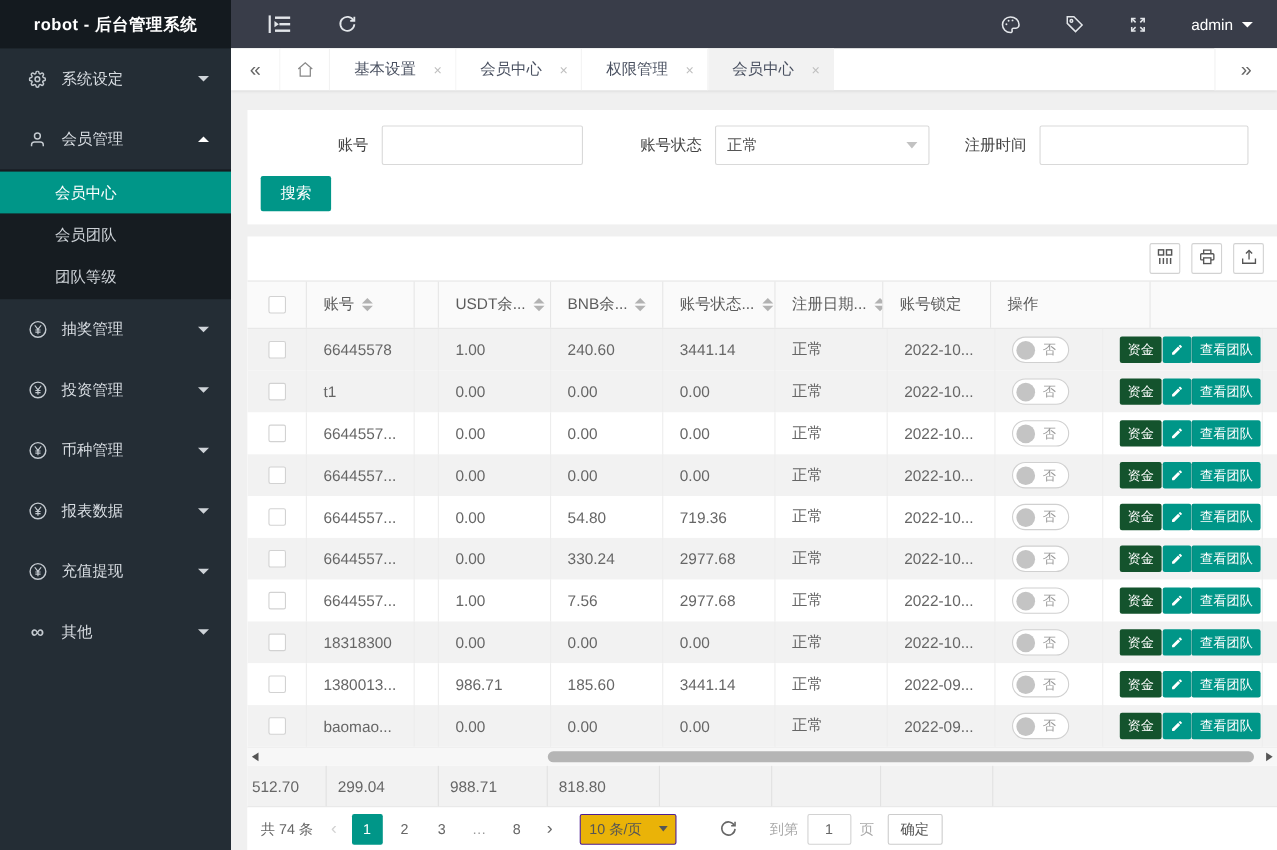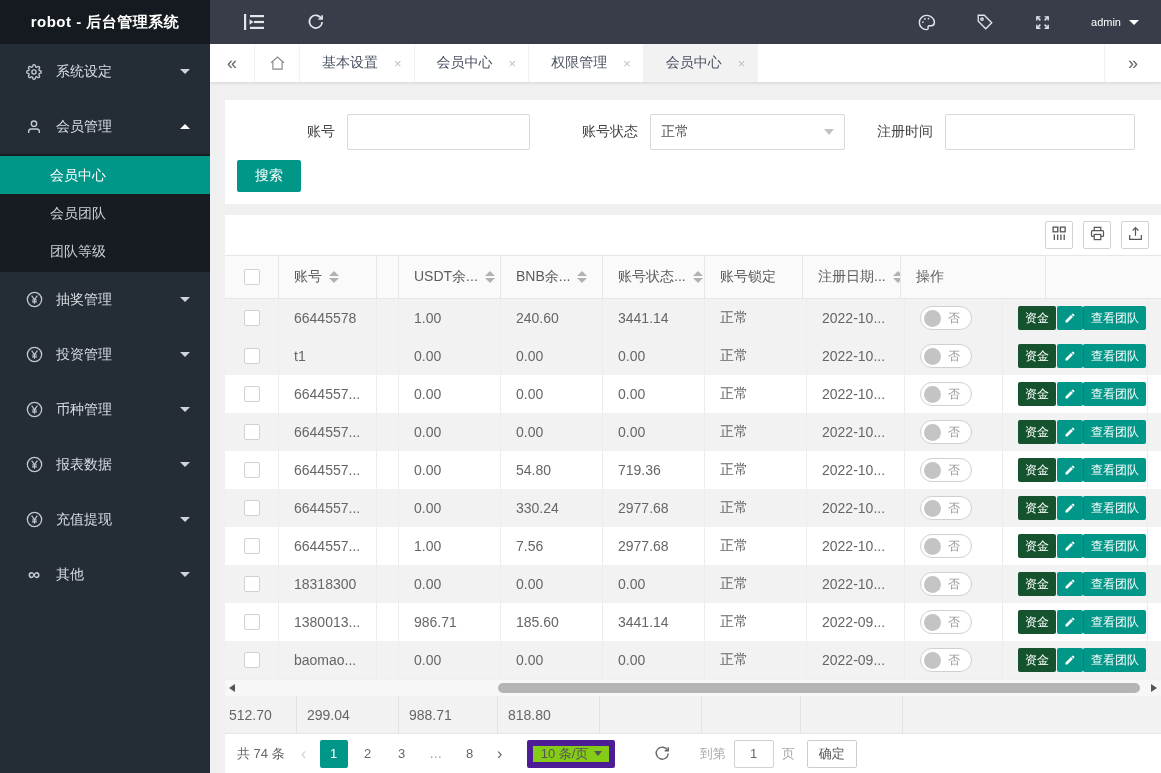--- a/index.html
+++ b/index.html
@@ -21,21 +21,21 @@
   .submenu{background:#161c21;padding:2px 0}
   .sub-item{height:38px;line-height:38px;padding-left:50px;color:#cdd2d7;cursor:pointer;font-size:14px}
   .sub-item.active{background:#009688;color:#fff}
   .inf{font-size:17px;font-weight:bold;line-height:10px}
   
   .navbar{position:absolute;left:210px;top:0;right:0;height:44px;background:#393D49;
           display:flex;align-items:center;color:#dfe3e8}
   .nav-ic{display:inline-flex;align-items:center;justify-content:center;cursor:pointer;color:#e3e6ea}
   .nav-left{display:flex;align-items:center;gap:42px;margin-left:34px}
   .nav-right{margin-left:auto;display:flex;align-items:center;gap:40px;margin-right:22px}
-  .user{display:flex;align-items:center;gap:8px;color:#fff;cursor:pointer;font-size:11px}
+  .user{display:flex;align-items:center;gap:8px;color:#fff;cursor:pointer;font-size:14px}
   .user .caret{border-left:5px solid transparent;border-right:5px solid transparent;border-top:5px solid #fff;margin-left:0}
   
   .tabbar{position:absolute;left:210px;top:44px;right:0;height:38px;background:#fff;z-index:4;
           box-shadow:0 1px 3px rgba(0,0,0,.12);display:flex;align-items:stretch}
   .tab-nav{width:44px;display:flex;align-items:center;justify-content:center;border-right:1px solid #f2f2f2;
            color:#666;font-size:18px;cursor:pointer;background:#fff}
   .tab{display:flex;align-items:center;padding:0 12px 0 22px;border-right:1px solid #f2f2f2;
        color:#495060;cursor:pointer;font-size:14px;background:#fff}
   .tab .close{margin-left:16px;color:#bfbfbf;font-size:13px}
   .tab.active{background:#f2f2f2}
@@ -99,22 +99,22 @@
   .tc.first span{text-indent:-6px;display:block}
   .tc.last{flex:1;border-right:none}
   
   .pager{height:39px;display:flex;align-items:center;padding-left:12px;background:#fff;font-size:13px;color:#666;box-sizing:border-box}
   .pg-total{margin-right:6px;color:#666}
   .pg-arrow{width:26px;text-align:center;font-size:16px;cursor:pointer;color:#666}
   .pg-arrow.disabled{color:#d2d2d2;cursor:default}
   .pg-num{min-width:28px;height:28px;line-height:28px;text-align:center;margin:0 3px;border-radius:2px;cursor:pointer;color:#666}
   .pg-num.current{background:#009688;color:#fff}
   .pg-num.dots{cursor:default;color:#999}
-  .pg-size{margin-left:14px;width:88px;height:28px;border:6px solid #4c1d95;border-radius:2px;box-sizing:border-box;
-      display:flex;align-items:center;padding-left:8px;position:relative;cursor:pointer;color:#555;background:#84cc16}
+  .pg-size{margin-left:14px;width:88px;height:28px;border:1px solid #4c1d95;border-radius:2px;box-sizing:border-box;
+      display:flex;align-items:center;padding-left:8px;position:relative;cursor:pointer;color:#555;background:#eab308}
   .pg-size .sel-caret{position:absolute;right:7px;width:0;height:0;border-left:4px solid transparent;
       border-right:4px solid transparent;border-top:5px solid #555}
   .pg-refresh{margin-left:38px;display:inline-flex;color:#666;cursor:pointer}
   .pg-goto-label{margin-left:30px;color:#aaa}
   .pg-input{width:40px;height:28px;border:1px solid #d2d2d2;border-radius:2px;box-sizing:border-box;margin:0 8px;
       text-align:center;color:#666;font-size:13px;outline:none;font-family:inherit;background:#fff}
   .pg-unit{color:#aaa}
   .pg-confirm{margin-left:12px;height:28px;padding:0 11px;border:1px solid #ccc;border-radius:2px;background:#fff;
       color:#555;font-size:13px;cursor:pointer;font-family:inherit}
 </style>
@@ -351,28 +351,28 @@
         </span>
       </div>
       <div class="th" style="width: 102px;">
         <span>账号状态...</span>
         <span class="sort">
           <i class="s-up"></i>
           <i class="s-dn"></i>
         </span>
       </div>
       <div class="th" style="width: 98px;">
-        <span>账号锁定</span>
-      </div>
-      <div class="th" style="width: 98px;">
         <span>注册日期...</span>
         <span class="sort">
           <i class="s-up"></i>
           <i class="s-dn"></i>
         </span>
+      </div>
+      <div class="th" style="width: 98px;">
+        <span>账号锁定</span>
       </div>
       <div class="th" style="width: 145px;">
         <span>操作</span>
       </div>
       <div class="th gutter" style="width: 13px;"></div>
     </div>
   <div class="tbody" id="tbody">
       <div class="tr shaded">
         <div class="td c0" style="width: 54px;">
           <span class="checkbox"></span>

